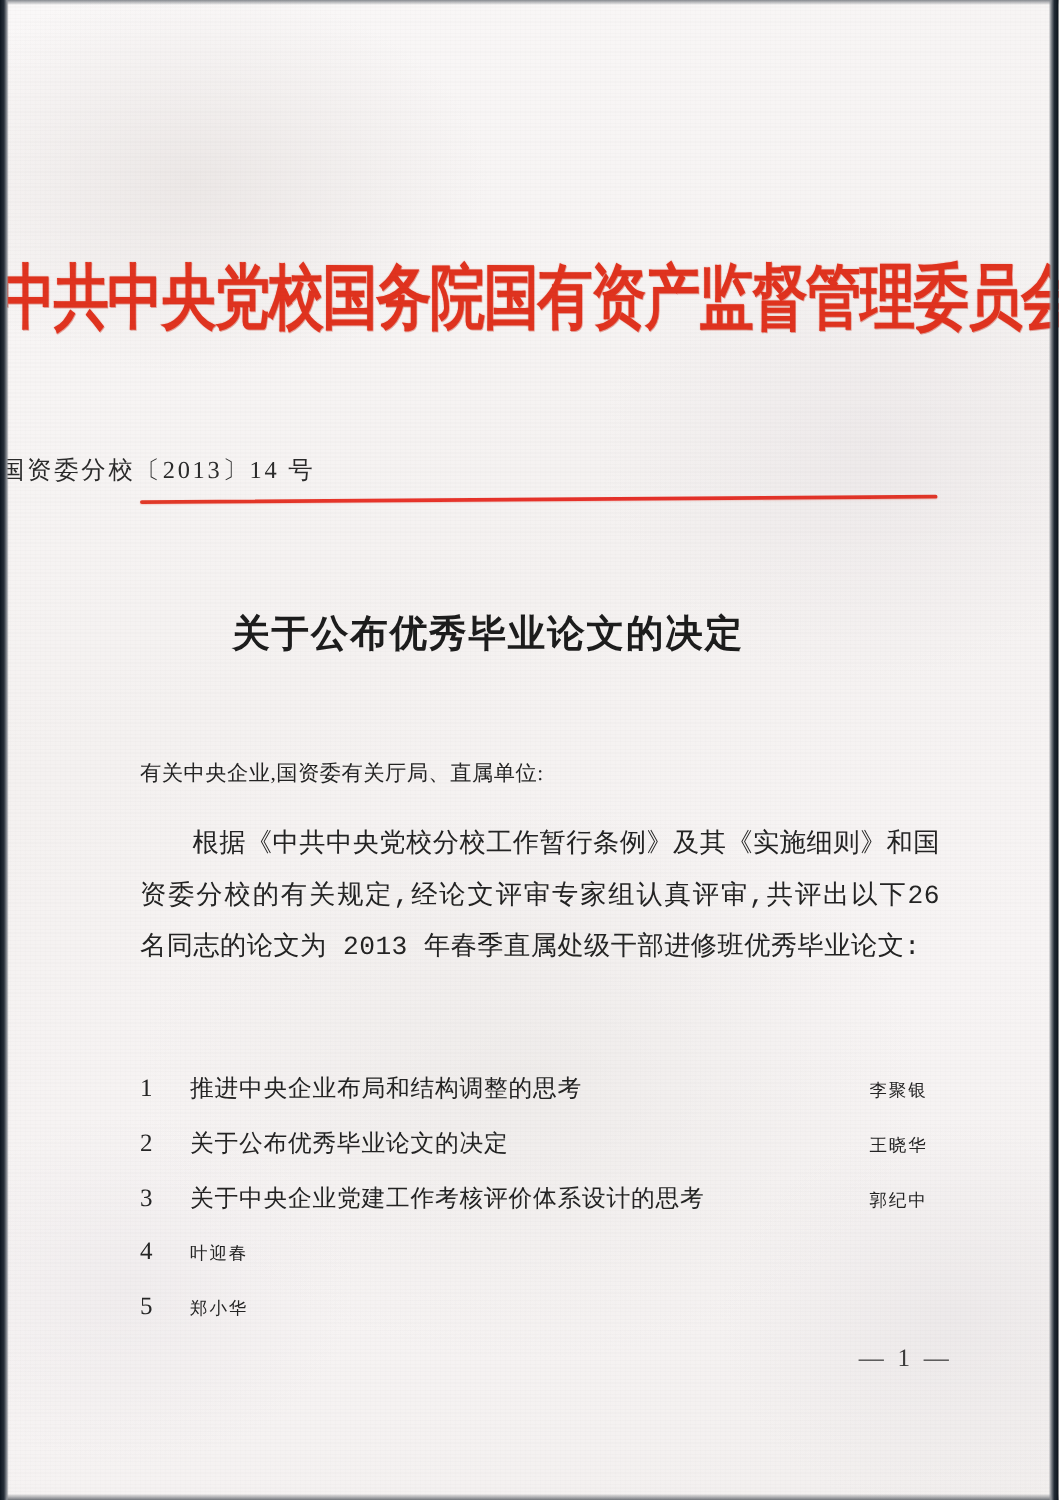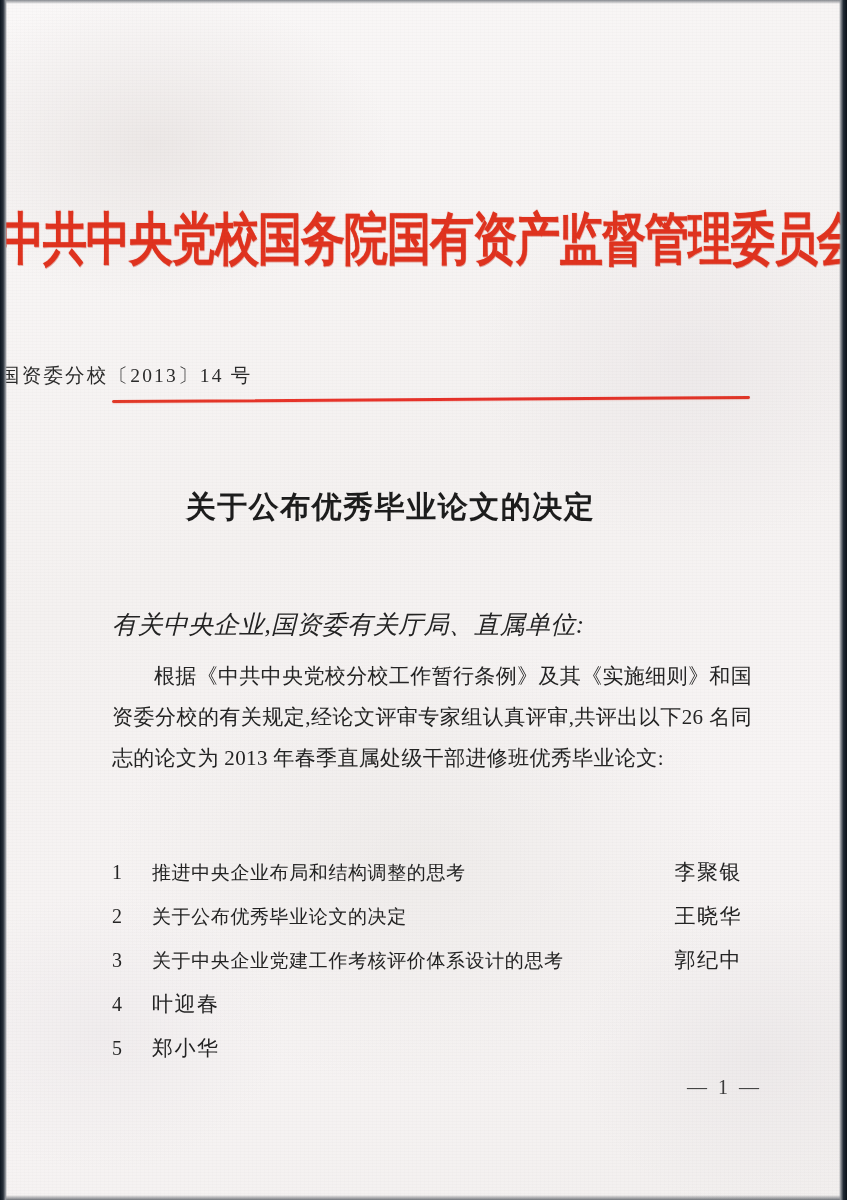--- a/index.html
+++ b/index.html
@@ -131,35 +131,35 @@
   }
 
   
   .body-block {
     position: absolute;
     left: 112px;
     top: 606px;
     width: 640px;
   }
   .salutation {
-    font-size: 25px;
+    font-size: 17px;
     letter-spacing: 0.4px;
     line-height: 1.55;
     color: #242424;
-    font-style: italic;
   }
   .para {
-    margin-top: 11px;
+    margin-top: 24px;
     font-size: 21px;
     line-height: 41px;
     letter-spacing: 0.35px;
     text-indent: 2em;
     text-align: justify;
     text-justify: inter-character;
     color: #242424;
+    font-family: Liberation Mono, monospace;
   }
 
   
   .award-list {
     position: absolute;
     left: 112px;
     top: 858px;
     width: 630px;
   }
   .award-row {
@@ -177,21 +177,21 @@
     flex: 1 1 auto;
     font-size: 19px;
     letter-spacing: 0.6px;
     color: #242424;
     white-space: nowrap;
     font-family: Liberation Serif, serif;
   }
   .award-author {
     flex: 0 0 auto;
     text-align: right;
-    font-size: 21px;
+    font-size: 14px;
     letter-spacing: 1.5px;
     color: #242424;
     white-space: nowrap;
   }
 
   
   .page-footer {
     position: absolute;
     left: 0;
     top: 1076px;

